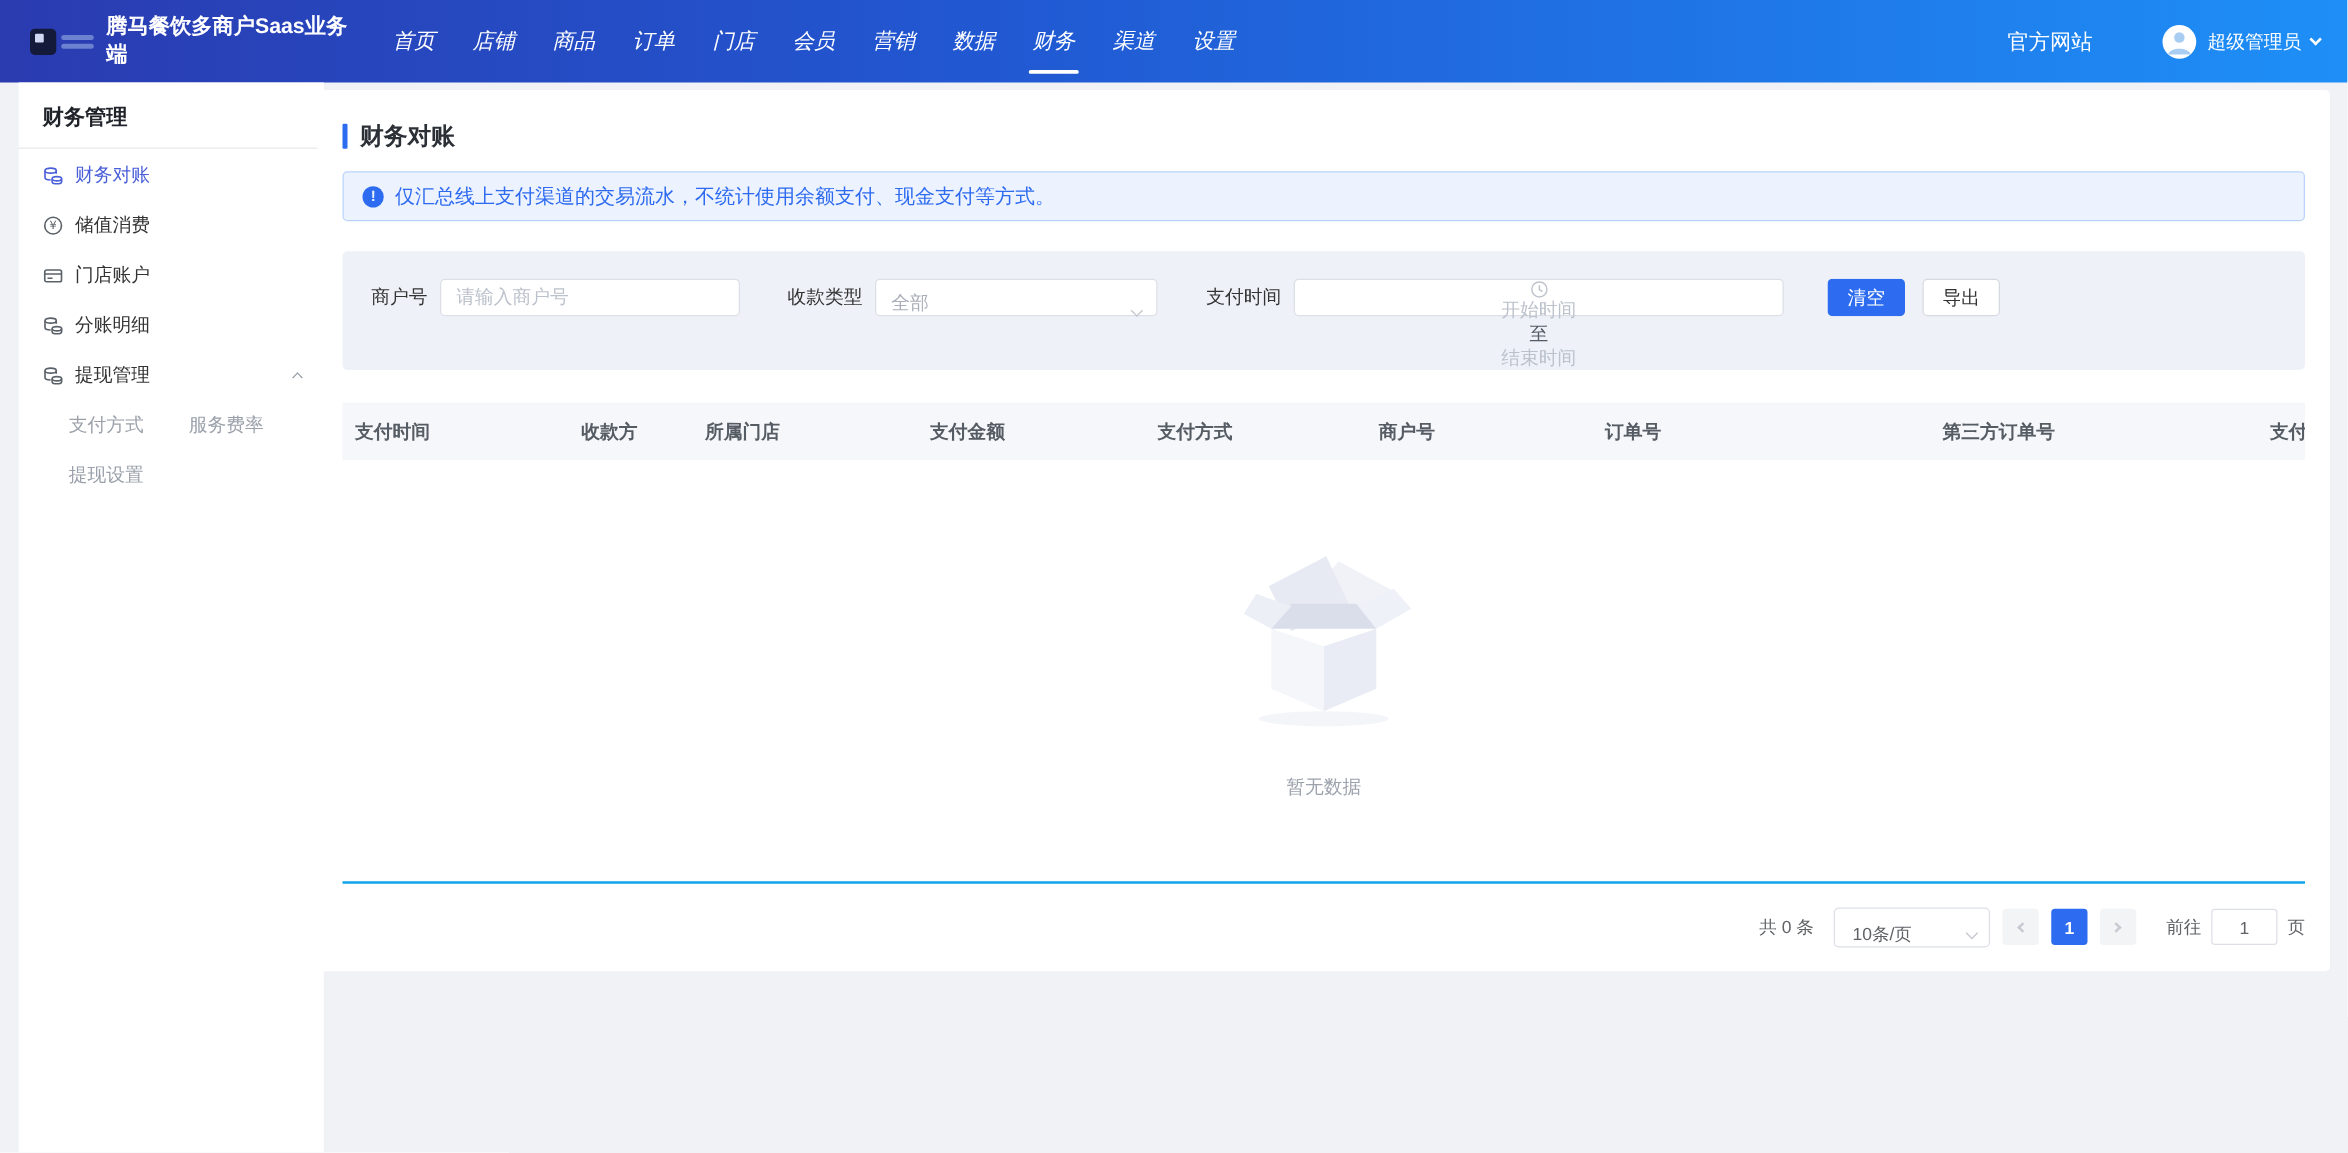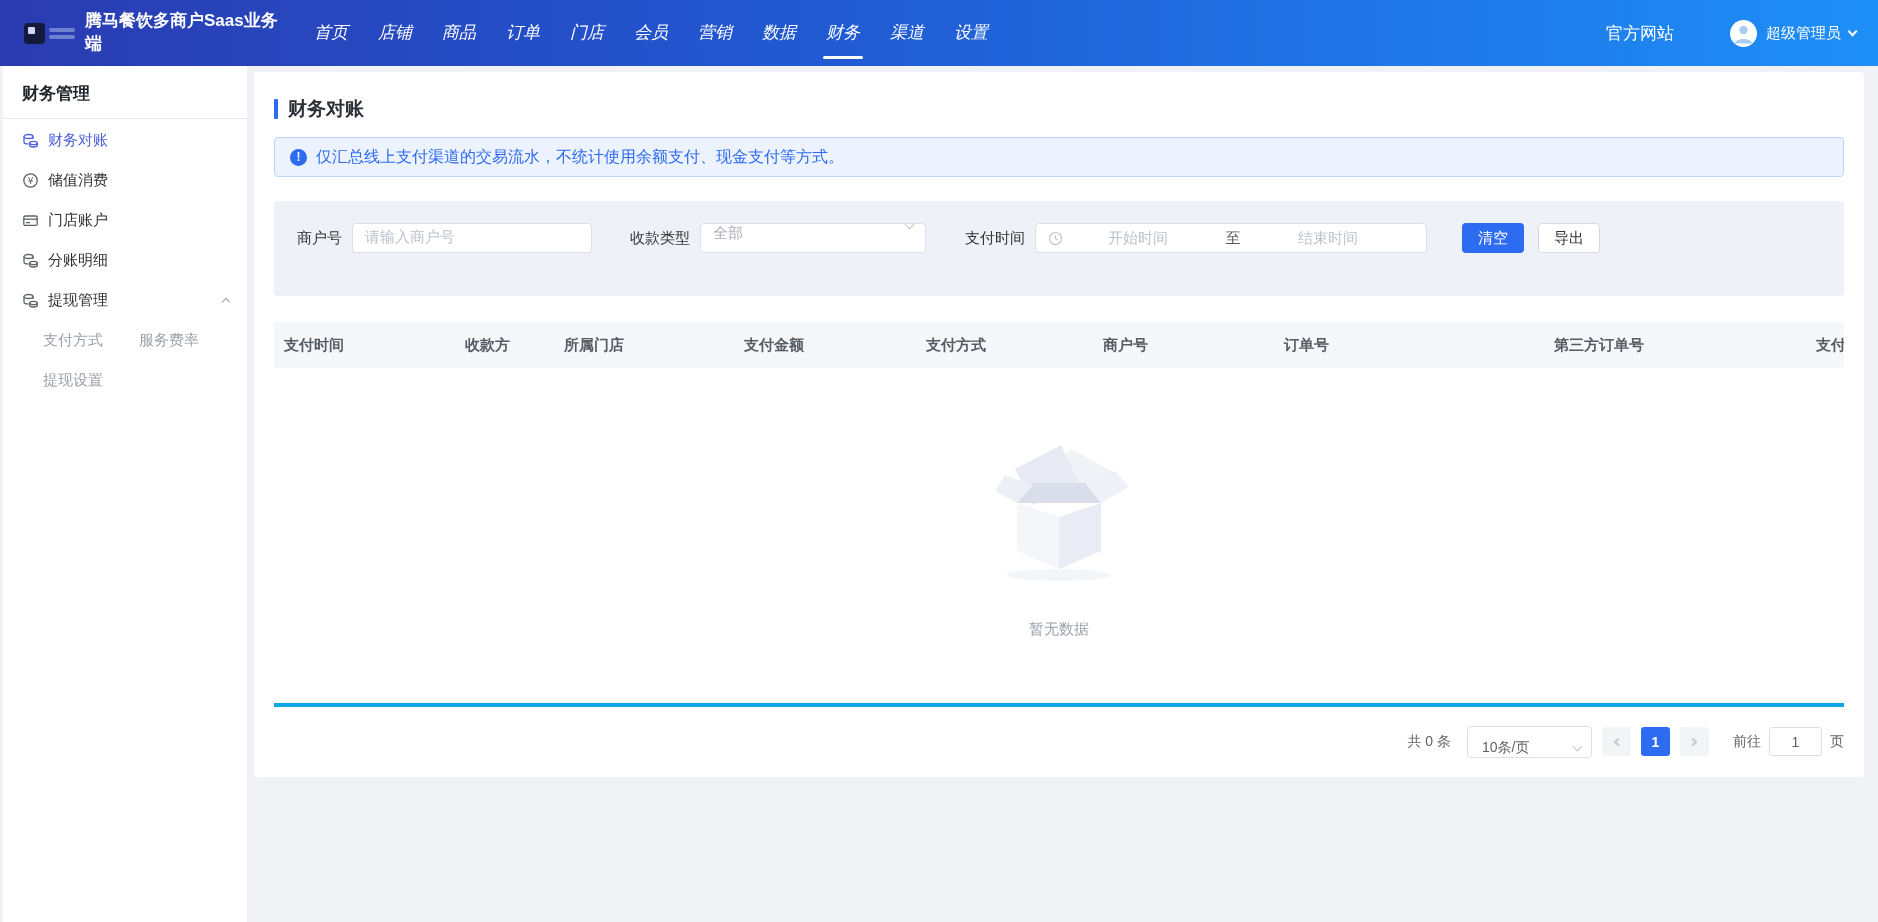--- a/index.html
+++ b/index.html
@@ -23,21 +23,21 @@
   .site-link { font-size:17px; cursor:pointer; }
   .user-menu { display:flex; align-items:center; margin-left:56px; cursor:pointer; }
   .avatar { width:27px; height:27px; border-radius:50%; background:#fff; display:flex; align-items:center; justify-content:center; overflow:hidden; }
   .user-name { font-size:15px; margin-left:9px; }
   .chev { display:inline-block; width:7px; height:7px; border-right:2px solid currentColor; border-bottom:2px solid currentColor; }
   .chev.down { transform:rotate(45deg); }
   .chev.up   { transform:rotate(-135deg); }
   .user-menu .chev { margin-left:8px; margin-top:-3px; color:#fff; }
 
   
-  .sidebar { position:absolute; top:66px; left:3px; width:244px; height:856px; background:#fff; }
+  .sidebar { position:absolute; top:66px; left:15px; width:244px; height:856px; background:#fff; }
   .sidebar-title { font-size:17px; font-weight:bold; color:#1f2329; padding:16px 0 13px 19px; }
   .sidebar-divider { height:1px; background:#e9e9e9; }
   .menu { padding-top:1px; }
   .menu-item { height:40px; display:flex; align-items:center; padding-left:19px; padding-right:18px;
     font-size:15px; color:#333; cursor:pointer; position:relative; }
   .menu-item .mi-icon { width:17px; height:17px; margin-right:9px; color:#5a6168; display:flex; }
   .menu-item.active, .menu-item.active .mi-icon { color:#4a5fd8; }
   .menu-item .chev { color:#98a0a8; margin-left:auto; width:6px; height:6px; border-width:1.5px; margin-top:4px; }
   .sub-row { display:flex; align-items:center; height:40px; padding-left:40px; }
   .sub-item { font-size:15px; color:#9ba1ab; cursor:pointer; }
@@ -58,43 +58,43 @@
   .info-icon::before { content:"!"; }
 
   .filter-box { margin-top:24px; height:95px; background:#eef2f8; border-radius:4px;
     padding:22px 0 0 23px; display:flex; font-size:15px; color:#333; }
   .f-label { line-height:30px; white-space:nowrap; }
   .f-input { width:240px; height:30px; background:#fff; border:1px solid #dcdfe6; border-radius:4px;
     margin-left:10px; padding:0 12px; font-size:15px; color:#333; outline:none;
     font-family:Liberation Mono, monospace; }
   .f-input::placeholder { color:#bcc2cc; }
   .f-select { width:226px; height:30px; background:#fff; border:1px solid #dcdfe6; border-radius:4px;
-    margin-left:10px; display:flex; align-items:flex-start; padding:0 12px; cursor:pointer; }
+    margin-left:10px; display:flex; align-items:flex-end; padding:0 12px; cursor:pointer; }
   .f-select .sel-value { color:#a9afba; flex:1; }
   .f-select .chev, .size-select .chev { color:#c0c4cc; border-width:1.5px; margin-top:-3px; }
   .gap38 { width:38px; flex:none; } .gap39 { width:39px; flex:none; }
   .range-box { width:392px; height:30px; background:#fff; border:1px solid #dcdfe6; border-radius:4px;
-    margin-left:10px; display:flex; align-items:center; padding:0 12px; cursor:pointer; }
+    margin-left:10px; display:flex; align-items:center; padding:0 12px; cursor:pointer;flex-direction:column; }
   .range-box .ph { color:#bcc2cc; width:150px; text-align:center; }
   .range-box .sep { color:#555b63; width:40px; text-align:center; }
   .clock-icon { display:flex; color:#c0c4cc; flex:none; }
   .btn { height:30px; border-radius:4px; font-size:15px; padding:0 15px; cursor:pointer;
     display:flex; align-items:center; border:1px solid transparent;
     font-family:"Liberation Sans","DejaVu Sans",sans-serif; }
   .btn-primary { background:#2d6cf0; color:#fff; margin-left:35px; }
   .btn-default { background:#fff; color:#333; border-color:#d6dae0; margin-left:14px; }
 
   .table-head { margin-top:26px; height:46px; background:#f5f7fa; display:flex; align-items:center;
     overflow:hidden; white-space:nowrap; font-size:15px; font-weight:bold; color:#565c64; }
   .th { padding-left:10px; flex:none; overflow:hidden; }
   .th:nth-child(1){width:181px}.th:nth-child(2){width:99px}.th:nth-child(3){width:180px}
   .th:nth-child(4){width:182px}.th:nth-child(5){width:177px}.th:nth-child(6){width:181px}
   .th:nth-child(7){width:270px}.th:nth-child(8){width:262px}.th:nth-child(9){width:200px}
 
-  .empty-area { height:339px; position:relative; border-bottom:4px solid #0ea5e9; }
+  .empty-area { height:339px; position:relative; border-bottom:2px solid #0ea5e9; }
   .empty-illustration { position:absolute; left:50%; top:57px; transform:translateX(-50%); }
   .empty-text { position:absolute; left:0; right:0; top:252px; text-align:center;
     font-size:15px; color:#9ca3ad; }
 
   .pagination-row { height:69px; display:flex; align-items:center; justify-content:flex-end;
     font-size:14px; color:#606266; }
   .size-select { margin-left:16px; width:125px; height:32px; border:1px solid #dcdfe6; border-radius:4px;
     background:#fff; display:flex; align-items:center; padding:12px 10px 0 14px; cursor:pointer; }
   .size-select span { flex:1; color:#606266; }
   .pg-btn { width:29px; height:29px; border-radius:3px; display:flex; align-items:center;

